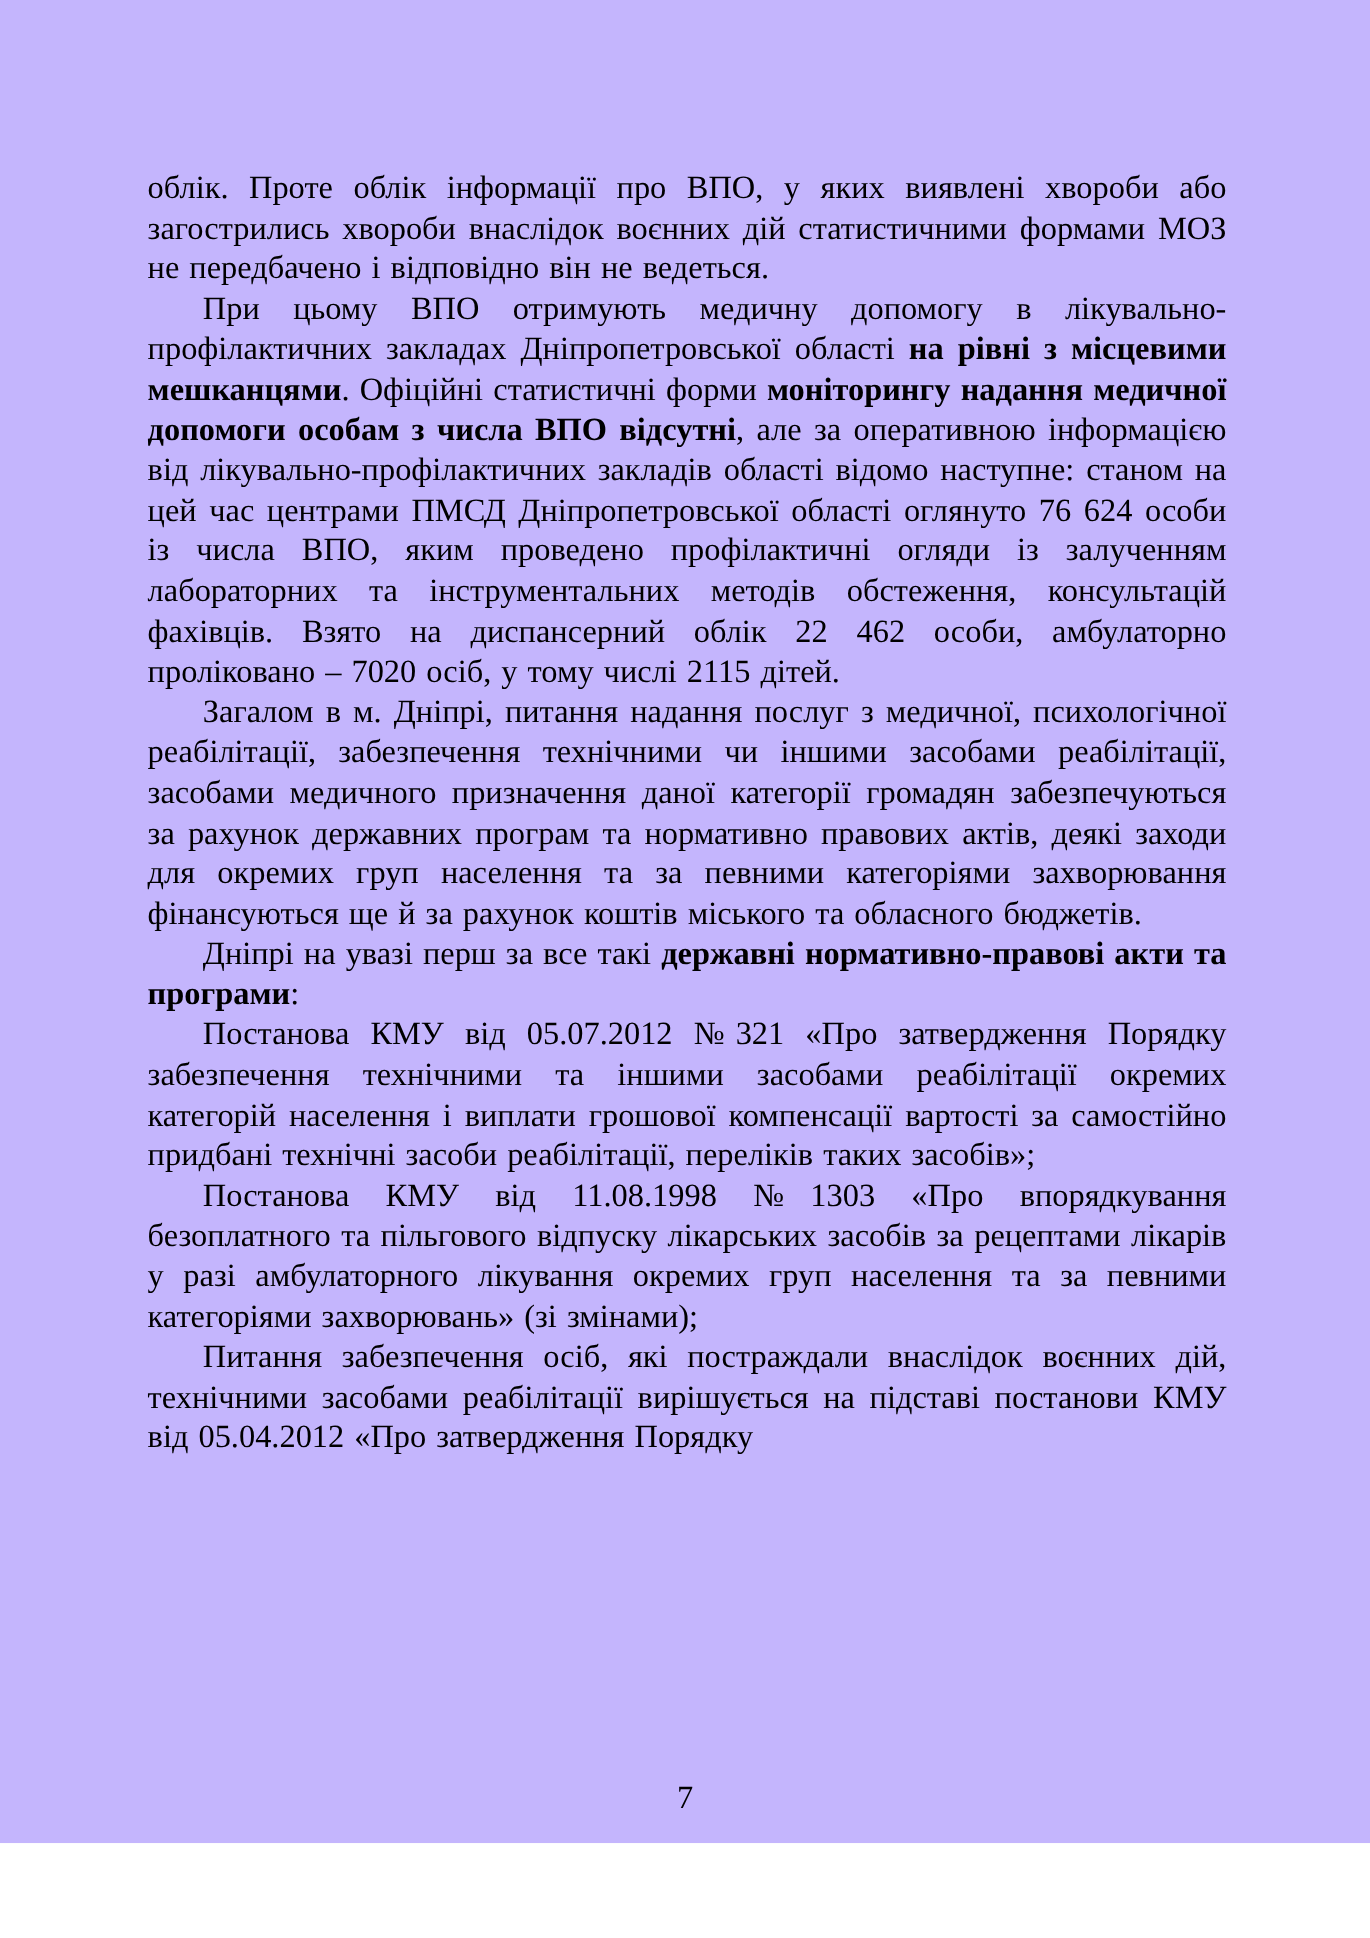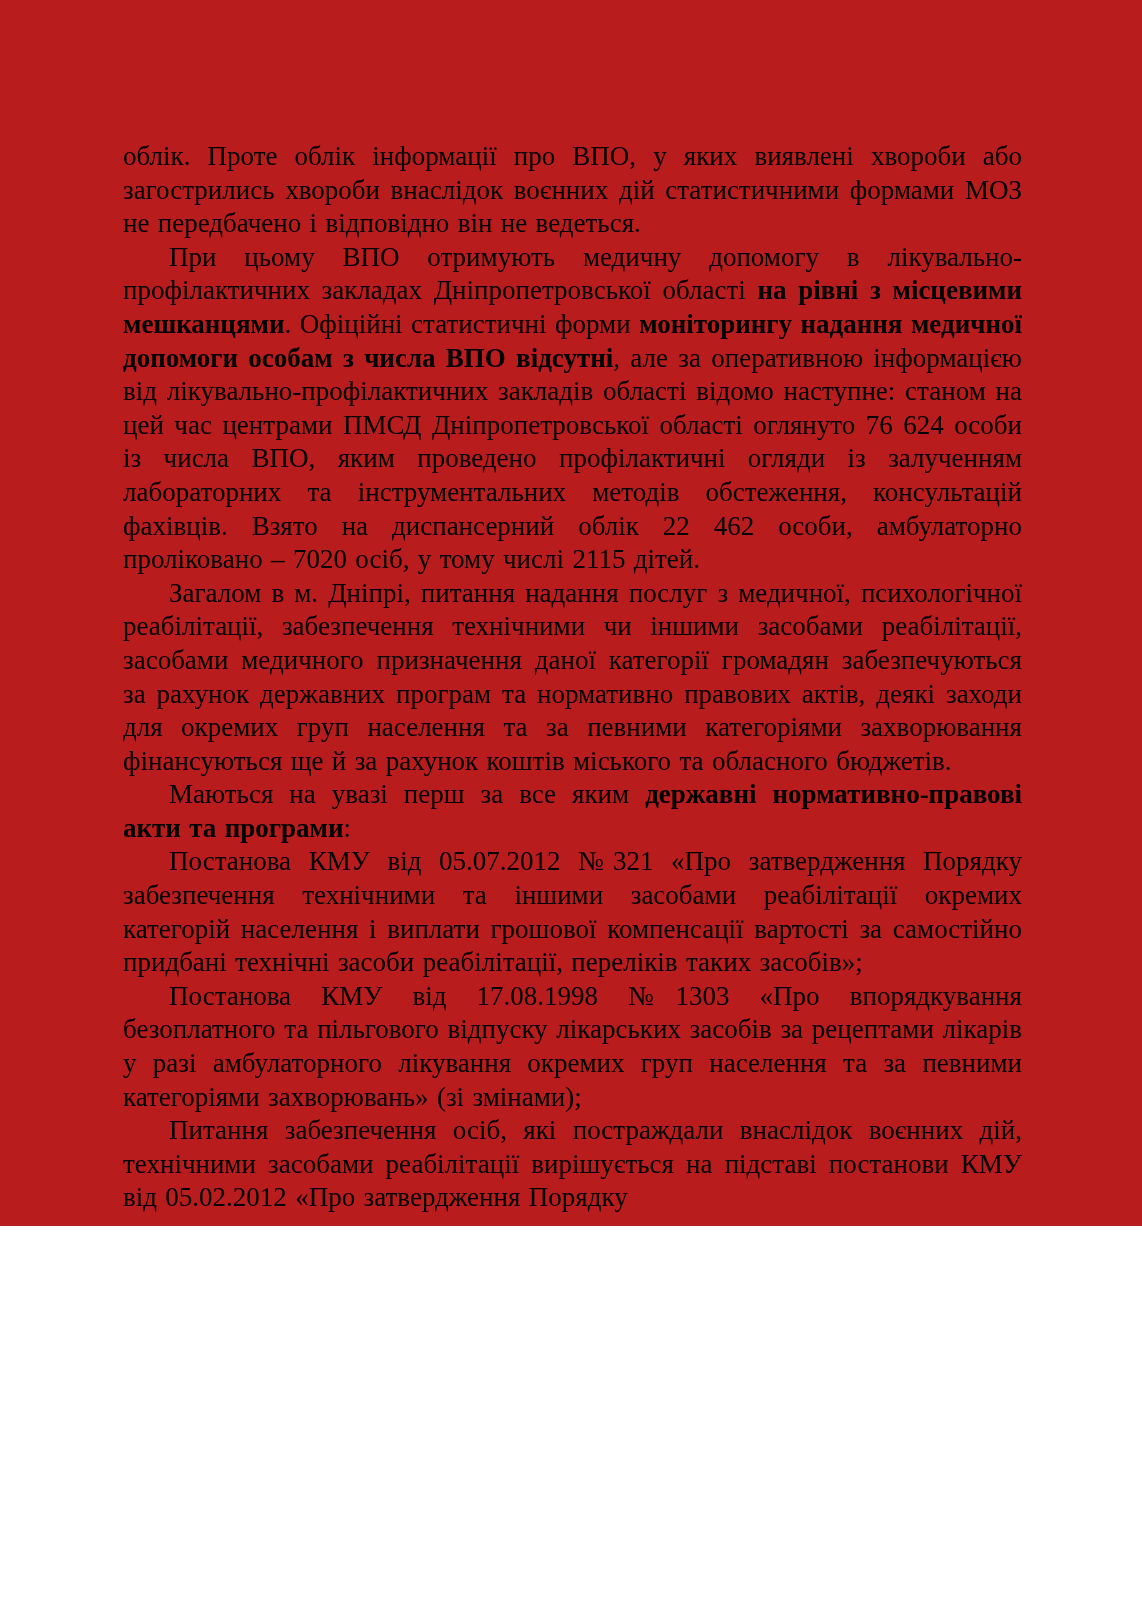--- a/index.html
+++ b/index.html
@@ -3,22 +3,22 @@
 <meta charset="utf-8">
 <style>
   html, body {
     margin: 0;
     padding: 0;
     background: #ffffff;
   }
   .page {
     position: relative;
     width: 1142px;
-    height: 1226px;
-    background: #b91c1c;
+    height: 1536px;
+    background: #c4b5fd;
     font-family: "Liberation Serif", "DejaVu Serif", serif;
     color: #000000;
     overflow: hidden;
   }
   .content {
     position: absolute;
     left: 123px;
     top: 140px;
     width: 899px;
     font-size: 27px;
@@ -48,19 +48,19 @@
   }
 </style>
 </head>
 <body>
 
 <div class="page">
   <main class="content" id="content">
       <p class="no-indent"><span>облік. Проте облік інформації про ВПО, у яких виявлені хвороби або загострились хвороби внаслідок воєнних дій статистичними формами МОЗ не передбачено і відповідно він не ведеться.</span></p>
       <p><span>При цьому ВПО отримують медичну допомогу в лікувально-профілактичних закладах Дніпропетровської області </span><span class="bold">на рівні з місцевими мешканцями</span><span>. Офіційні статистичні форми </span><span class="bold">моніторингу надання медичної допомоги особам з числа ВПО відсутні</span><span>, але за оперативною інформацією від лікувально-профілактичних закладів області відомо наступне: станом на цей час центрами ПМСД Дніпропетровської області оглянуто 76 624 особи із числа ВПО, яким проведено профілактичні огляди із залученням лабораторних та інструментальних методів обстеження, консультацій фахівців. Взято на диспансерний облік 22 462 особи, амбулаторно проліковано – 7020 осіб, у тому числі 2115 дітей.</span></p>
       <p><span>Загалом в м. Дніпрі, питання надання послуг з медичної, психологічної реабілітації, забезпечення технічними чи іншими засобами реабілітації, засобами медичного призначення даної категорії громадян забезпечуються за рахунок державних програм та нормативно правових актів, деякі заходи для окремих груп населення та за певними категоріями захворювання фінансуються ще й за рахунок коштів міського та обласного бюджетів.</span></p>
-      <p><span>Маються на увазі перш за все яким </span><span class="bold">державні нормативно-правові акти та програми</span><span>:</span></p>
+      <p><span>Дніпрі на увазі перш за все такі </span><span class="bold">державні нормативно-правові акти та програми</span><span>:</span></p>
       <p><span>Постанова КМУ від 05.07.2012 №321 «Про затвердження Порядку забезпечення технічними та іншими засобами реабілітації окремих категорій населення і виплати грошової компенсації вартості за самостійно придбані технічні засоби реабілітації, переліків таких засобів»;</span></p>
-      <p><span>Постанова КМУ від 17.08.1998 №1303 «Про впорядкування безоплатного та пільгового відпуску лікарських засобів за рецептами лікарів у разі амбулаторного лікування окремих груп населення та за певними категоріями захворювань» (зі змінами);</span></p>
-      <p><span>Питання забезпечення осіб, які постраждали внаслідок воєнних дій, технічними засобами реабілітації вирішується на підставі постанови КМУ від 05.02.2012 «Про затвердження Порядку</span></p>
+      <p><span>Постанова КМУ від 11.08.1998 №1303 «Про впорядкування безоплатного та пільгового відпуску лікарських засобів за рецептами лікарів у разі амбулаторного лікування окремих груп населення та за певними категоріями захворювань» (зі змінами);</span></p>
+      <p><span>Питання забезпечення осіб, які постраждали внаслідок воєнних дій, технічними засобами реабілітації вирішується на підставі постанови КМУ від 05.04.2012 «Про затвердження Порядку</span></p>
     </main>
   <div class="page-number">7</div>
 </div>
 
 </body></html>

